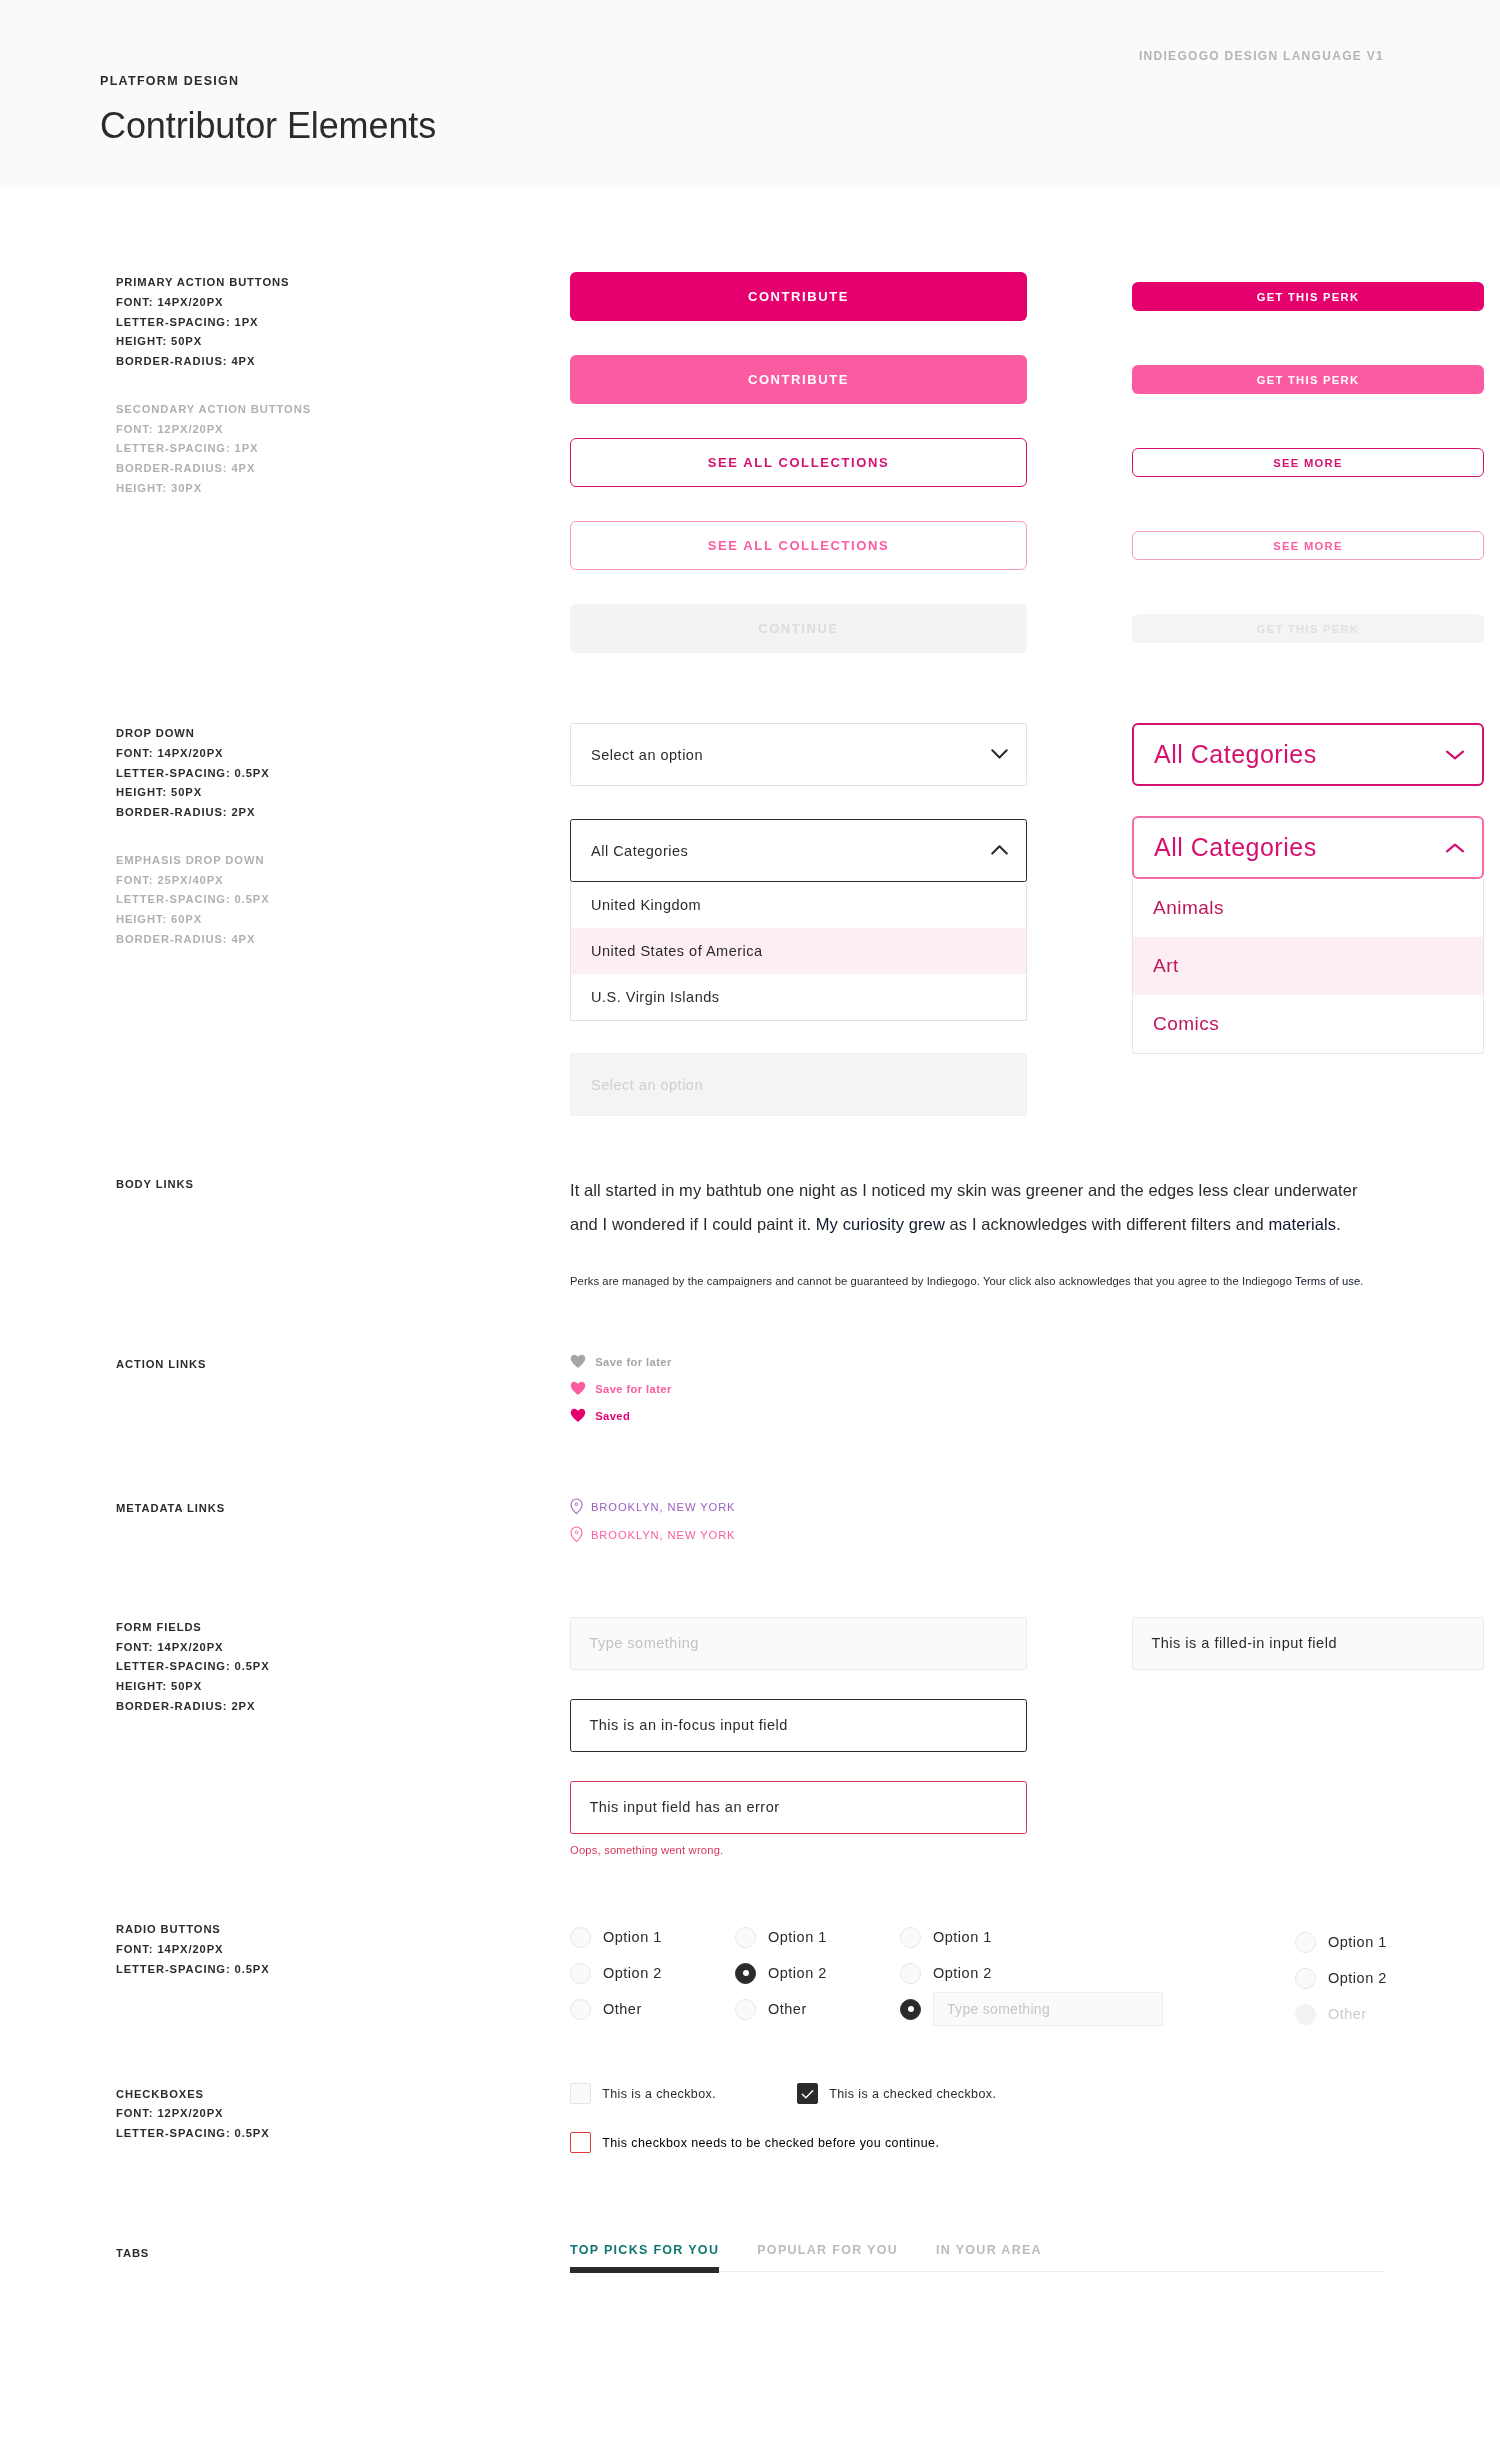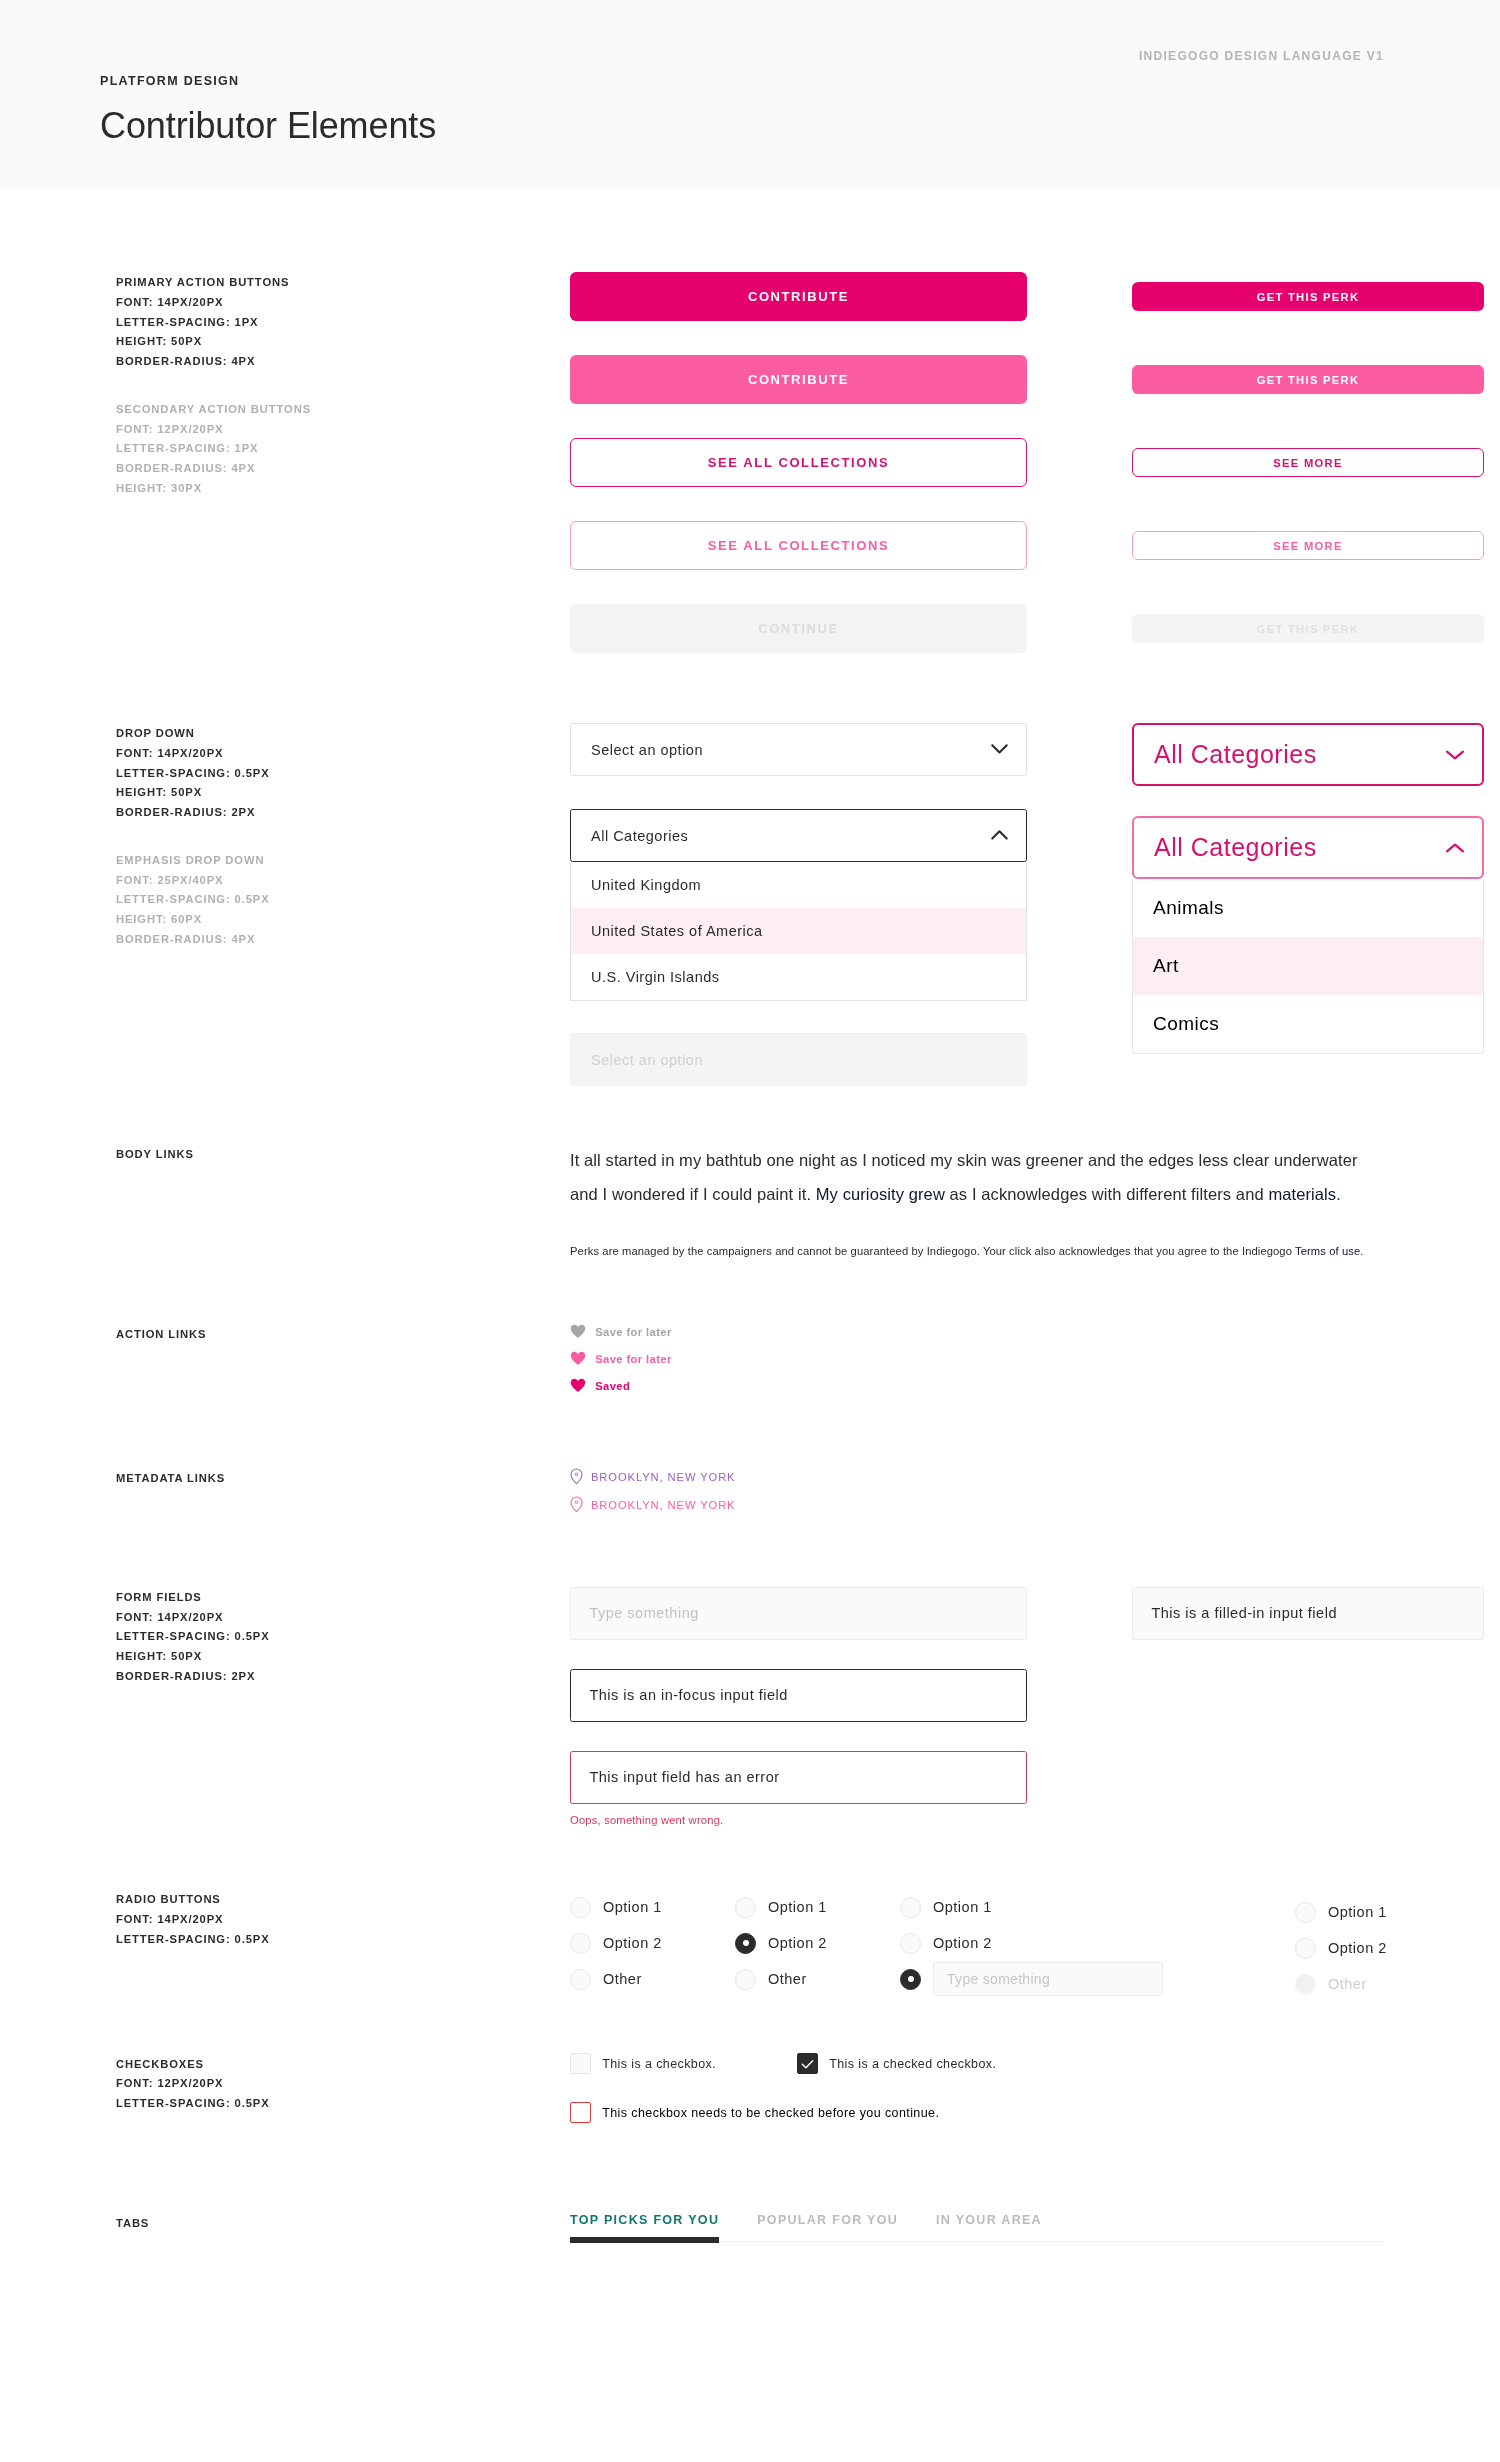--- a/index.html
+++ b/index.html
@@ -152,21 +152,21 @@
   .slot { height: 49px; }
 
   
   .dd {
     width: 100%;
     background: #ffffff;
     border-radius: 2.6px;
     position: relative;
   }
   .dd-head {
-    height: 53px;
+    height: 63px;
     display: flex;
     align-items: center;
     justify-content: space-between;
     padding: 0 18.4px 0 20px;
     font-size: 14.5px;
     letter-spacing: 0.5px;
     color: #2b2b2b;
     border: 0.7px solid #e2e2e2;
     border-radius: 2.6px;
     background: #fff;
@@ -208,21 +208,21 @@
   }
   .dd-emph .dd-head.hover { border-color: #f26aa6; }
   .dd-emph .dd-list {
     border: 0.7px solid #e6e6e6;
     border-top: none;
     border-radius: 0 0 4px 4px;
   }
   .dd-emph .dd-opt {
     height: 58px;
     font-size: 19px;
-    color: #000000;
+    color: #be185d;
   }
   .dd-emph .dd-opt.hl { background: #fdeef4; }
 
   .chev { display: inline-block; line-height: 0; }
   .chev svg { display: block; }
 
   
   .body-para {
     font-size: 16.5px;
     line-height: 2.05;

